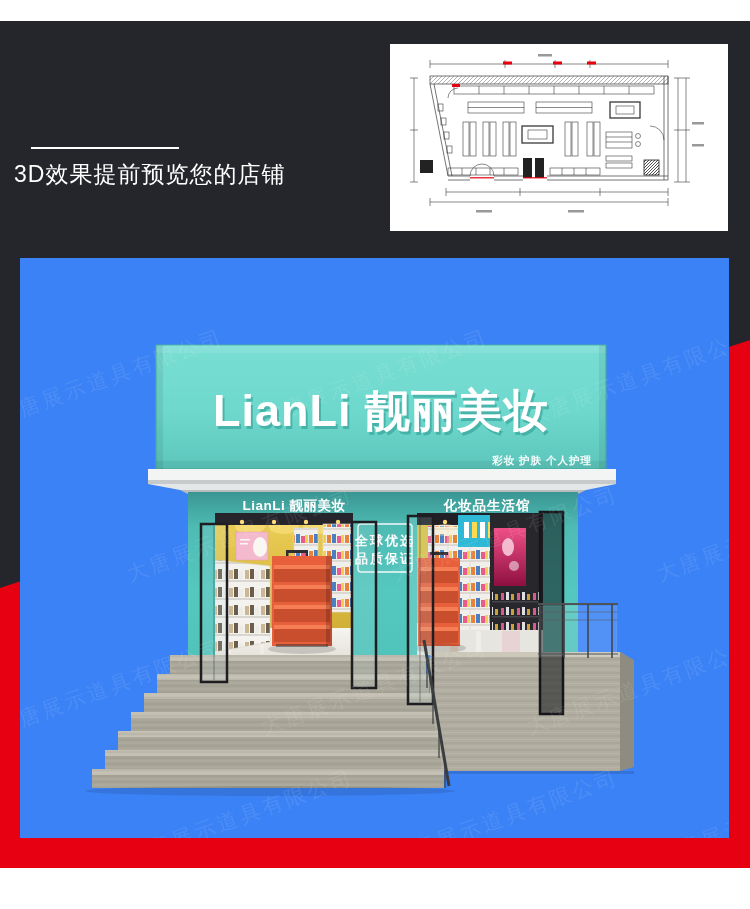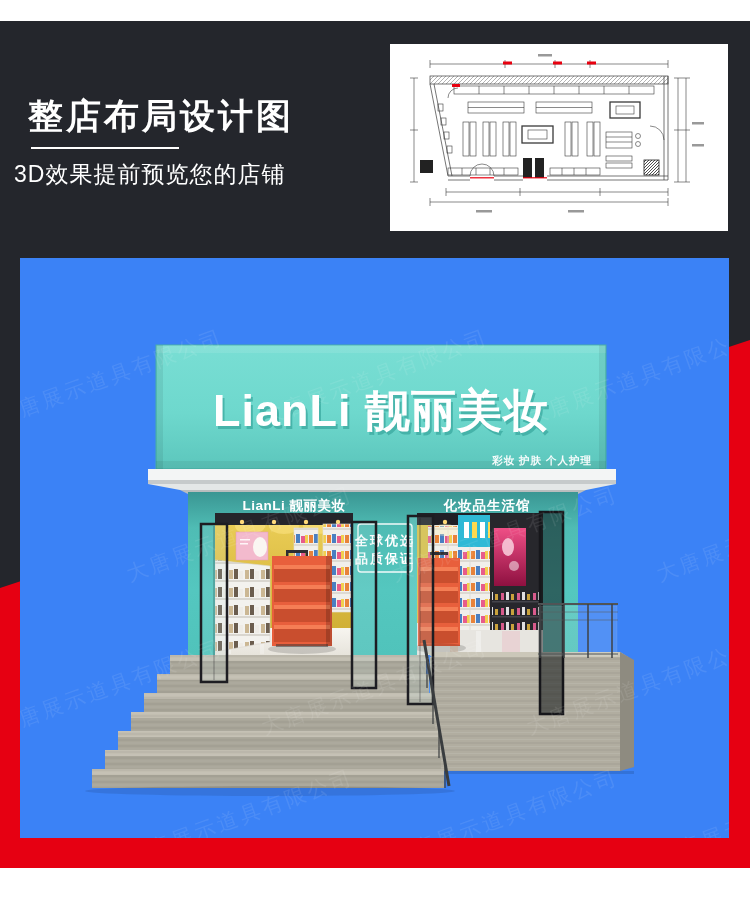--- a/index.html
+++ b/index.html
@@ -32,21 +32,20 @@
   svg text { font-family:"Liberation Sans", sans-serif; }
 </style>
 </head>
 <body>
 
 <div id="page">
 
   <div class="abs" style="left:0;top:0;width:750px;height:21px;background:#fff;"></div>
 
   <section id="hero">
-    <h1 id="hero-title">整店布局设计图</h1>
     <div id="hero-underline"></div>
     <p id="hero-subtitle">3D效果提前预览您的店铺</p>
 
     <div id="floorplan-card">
       <svg width="338" height="187" viewBox="0 0 338 187">
         <defs>
           <pattern id="hatch" width="4" height="4" patternUnits="userSpaceOnUse">
             <path d="M0,4 L4,0" stroke="#666" stroke-width="0.5"></path>
           </pattern>
           <pattern id="hatch2" width="3" height="3" patternUnits="userSpaceOnUse">

